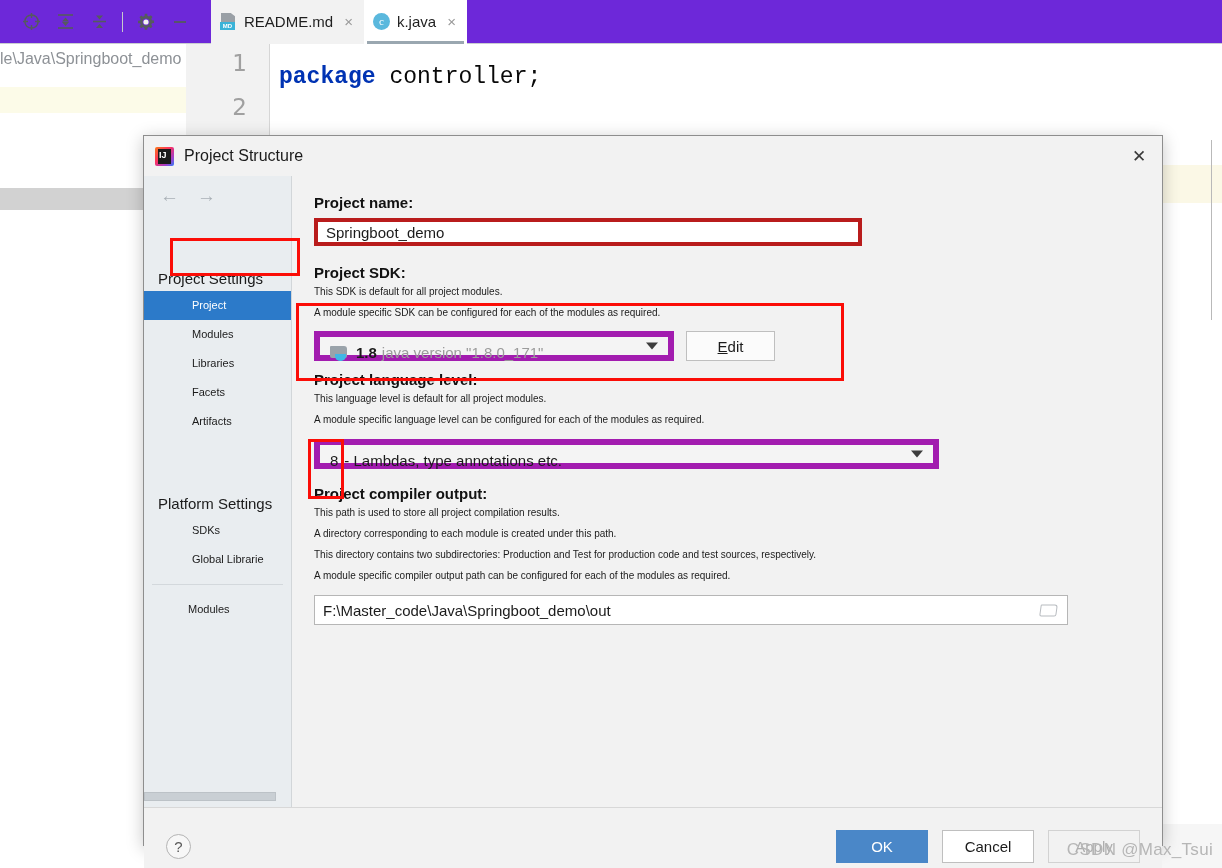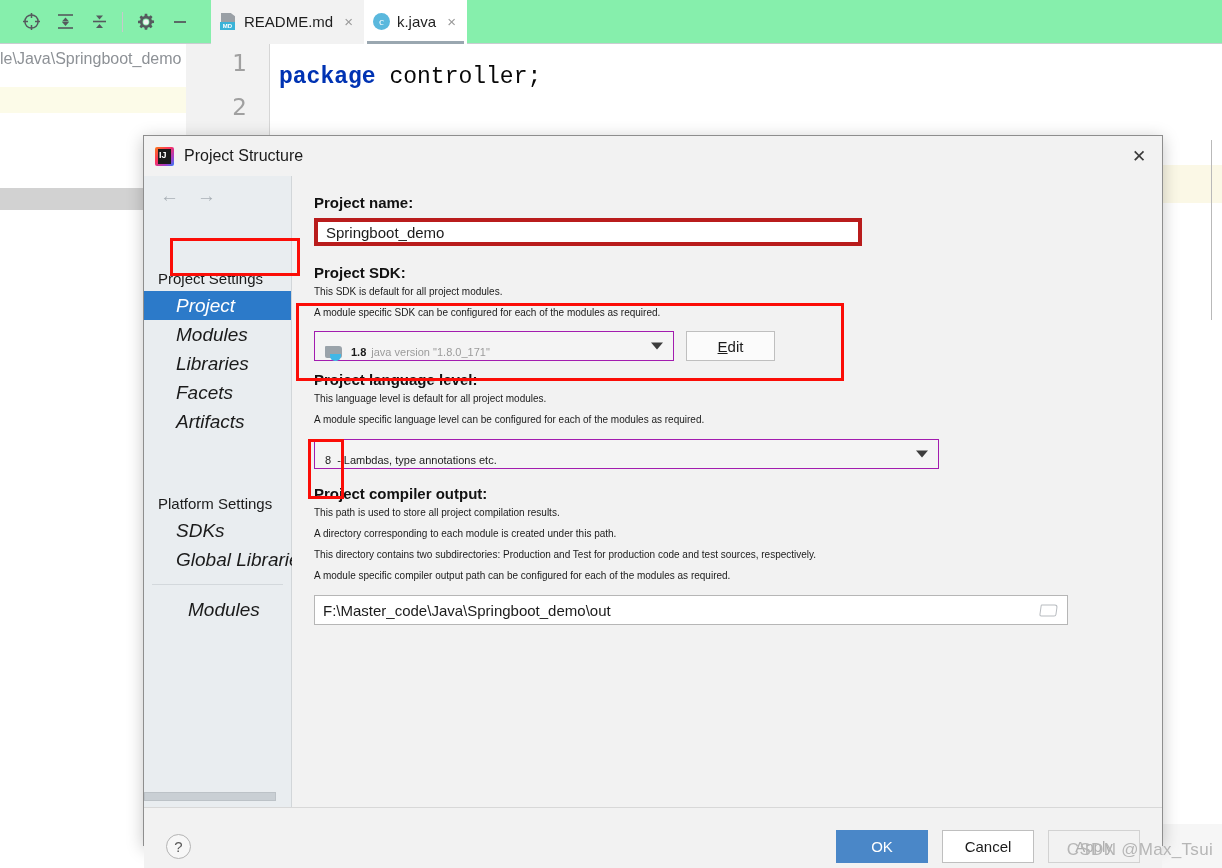--- a/index.html
+++ b/index.html
@@ -9,21 +9,21 @@
     overflow: hidden;
     background: #ffffff;
     font-family: "Liberation Sans", sans-serif;
     -webkit-font-smoothing: antialiased;
   }
   #root { position: relative; width: 1222px; height: 868px; background: #ffffff; }
 
   
   .ide-toolbar {
     position: absolute; left: 0; top: 0; width: 1222px; height: 44px;
-    background: #86efac; border-bottom: 1px solid #c9cdd1;
+    background: #6d28d9; border-bottom: 1px solid #c9cdd1;
     display: flex; align-items: center;
   }
   .tb-icons { display: flex; align-items: center; gap: 0px; padding-left: 14px; }
   .tb-btn {
     width: 34px; height: 32px; display: flex; align-items: center; justify-content: center;
     color: #555a5e;
   }
   .tb-sep { width: 1px; height: 20px; background: #c6c9cc; margin: 0 6px; }
 
   .tabs { display: flex; align-items: stretch; height: 44px; margin-left: 14px; }
@@ -143,23 +143,22 @@
   .side {
     width: 148px; background: #e9edf0; position: relative; flex: 0 0 auto;
     border-right: 1px solid #d2d6d9;
   }
   .nav-arrows { display: flex; gap: 18px; padding: 10px 0 0 16px; color: #a9b0b6; font-size: 19px; }
   .nav-arrow { line-height: 1; }
   .side-group {
     font-size: 15px; color: #1b1b1b; padding: 5px 0 4px 14px; white-space: nowrap; margin-top: 44px;
   }
   .side-item {
-    font-size: 19px; color: #1b1b1b; padding: 5px 0 5px 32px; white-space: nowrap;
+    font-size: 11px; color: #1b1b1b; padding: 5px 0 5px 48px; white-space: nowrap;
     line-height: 19px;
-    font-style: italic;
   }
   .side-item.selected { background: #2c7ac9; color: #ffffff; }
   .side-div { height: 1px; background: #d3d8dc; margin: 10px 8px 10px 8px; }
   .side-scroll {
     position: absolute; left: 0px; bottom: 5px; width: 134px; height: 10px;
     background: #e9edf0;
   }
   .side-thumb {
     position: absolute; left: 0px; bottom: 6px; width: 132px; height: 9px;
     background: #c9cfd4; border: 1px solid #bcc2c7;
@@ -171,23 +170,23 @@
   }
   .lbl-bold { font-size: 15px; font-weight: bold; color: #121212; }
   .lbl-txt { font-size: 10px; color: #1b1b1b; line-height: 21px; }
   .field {
     height: 28px; background: #ffffff; border: 4px solid #b91c1c;
     font-size: 15px; color: #1b1b1b; display: flex; align-items: center;
     padding: 0 8px; margin-top: 7px;
   }
   .row { display: flex; align-items: center; gap: 12px; margin-top: 8px; }
   .combo {
-    height: 30px; background: #f4f4f4; border: 1px solid #a21caf;
+    height: 30px; background: #f4f4f4; border: 6px solid #a21caf;
     display: flex; align-items: center; padding: 12px 8px 0 10px;
-    font-size: 11px; color: #1b1b1b; position: relative;
+    font-size: 15px; color: #1b1b1b; position: relative;
   }
   .combo .caret {
     position: absolute; right: 10px; top: 50%; transform: translateY(-50%);
     width: 0; height: 0; border-left: 6px solid transparent;
     border-right: 6px solid transparent; border-top: 7px solid #3c3c3c;
   }
   .sdk-folder {
     width: 19px; height: 15px; position: relative; margin-right: 7px; flex: 0 0 auto;
   }
   .sdk-folder .f {

